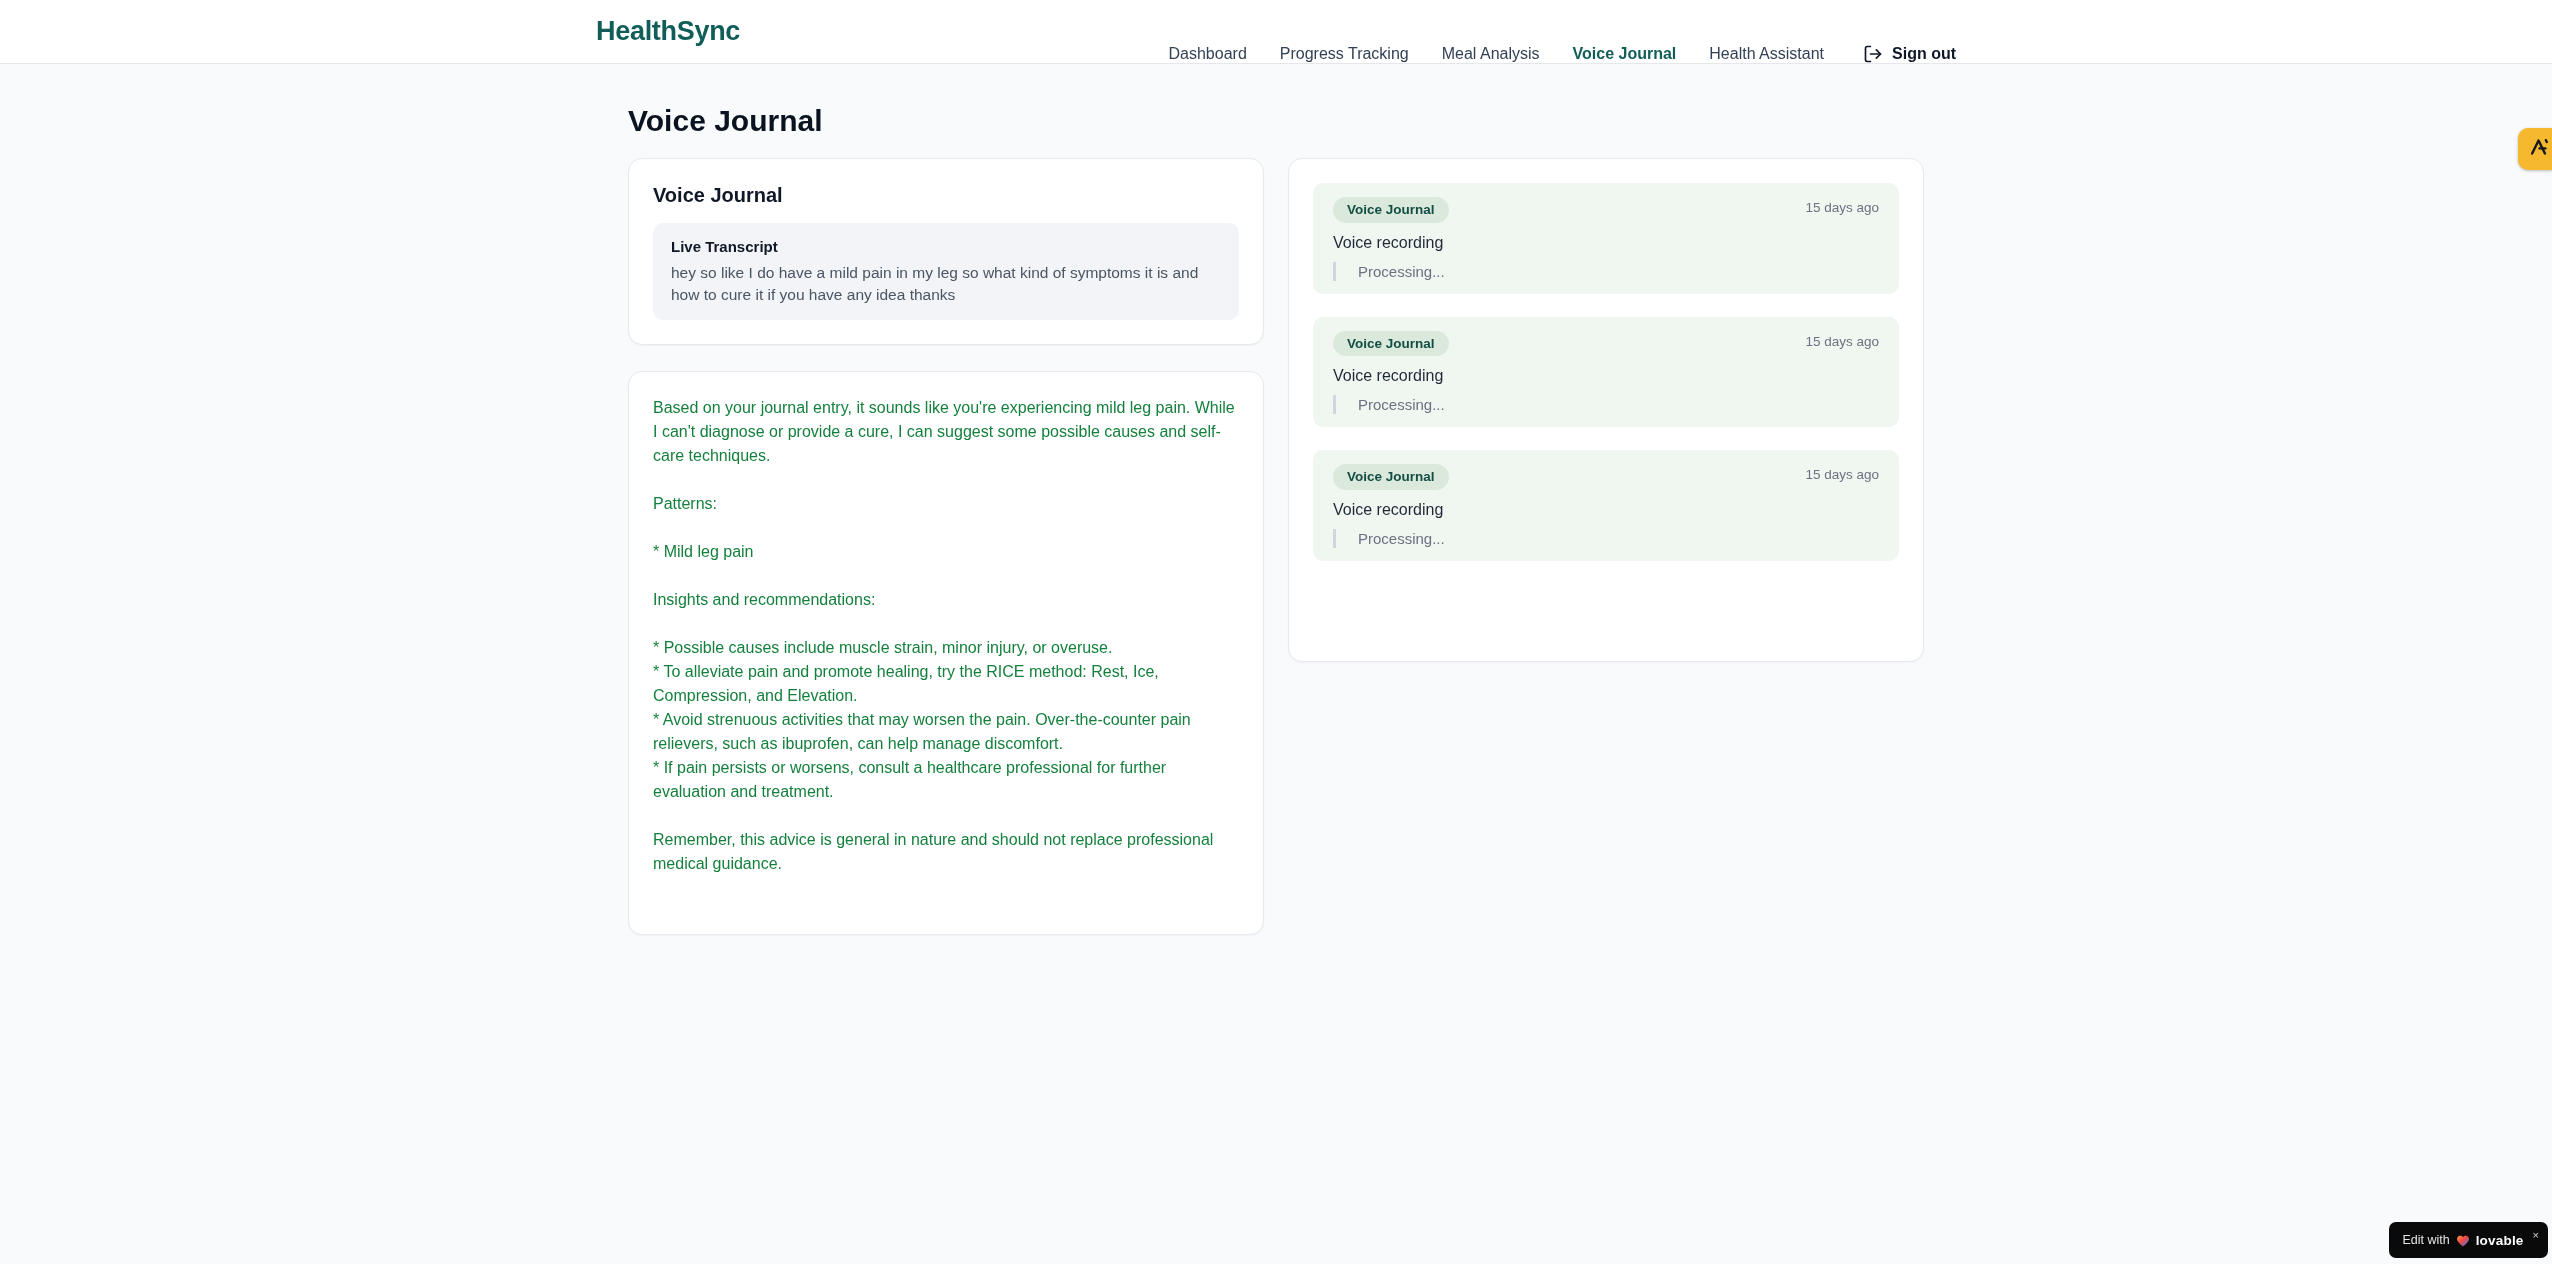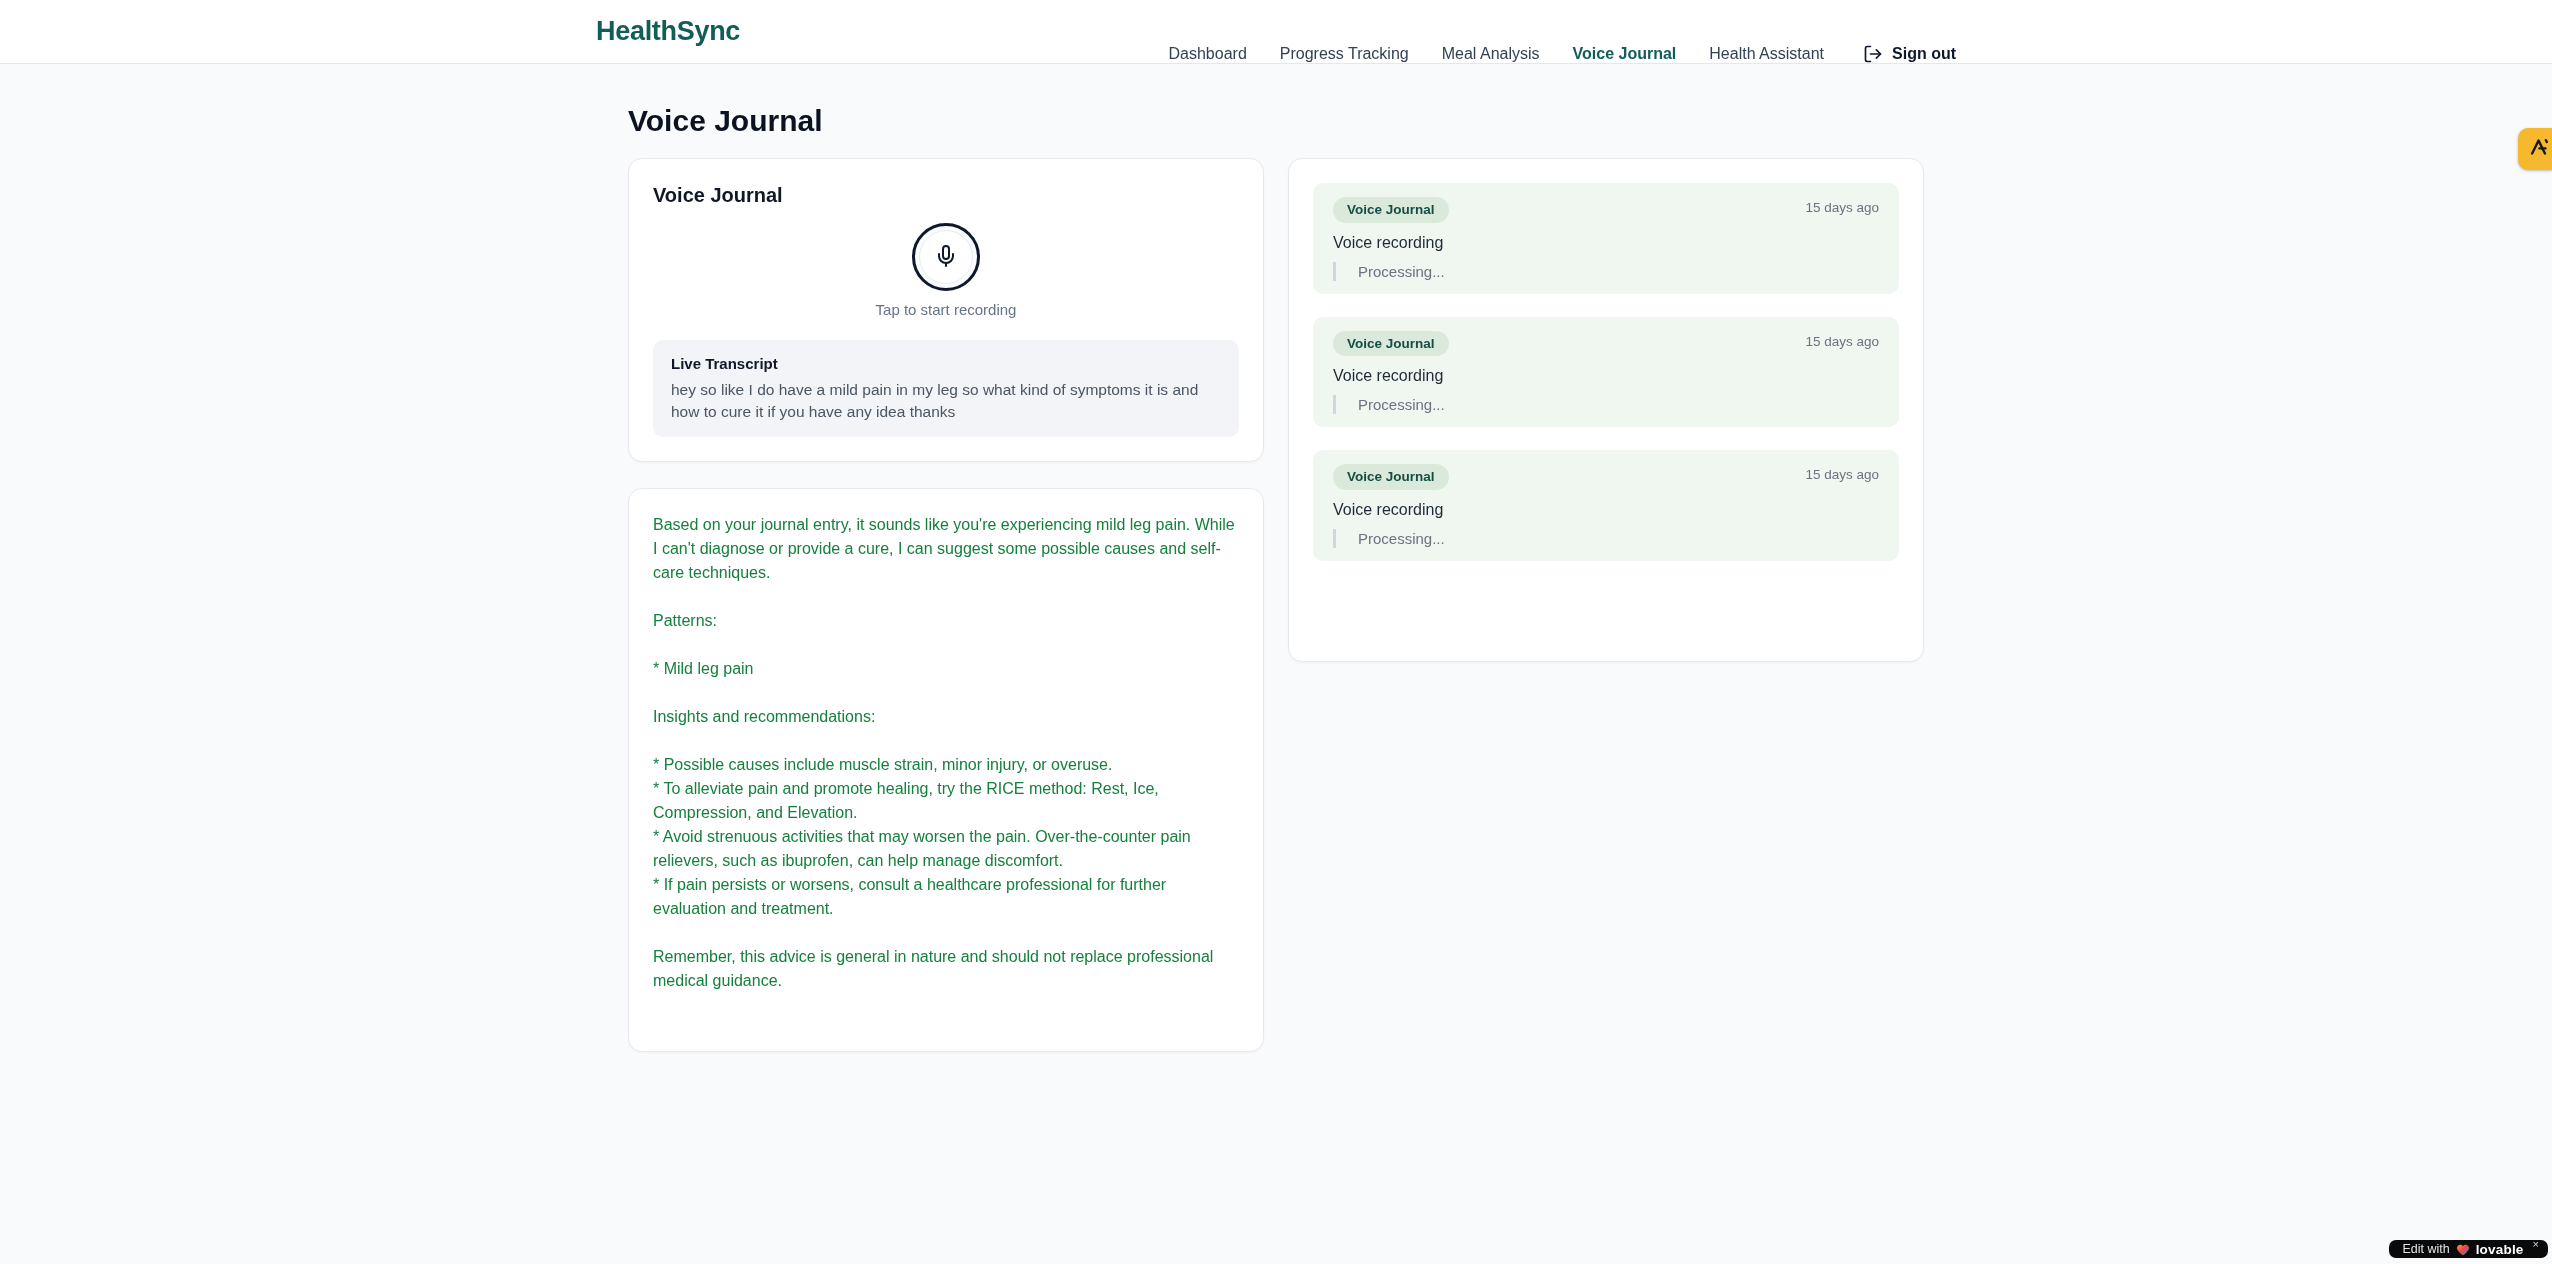--- a/index.html
+++ b/index.html
@@ -95,21 +95,21 @@
 
   
   .ext-badge {
     position: absolute; top: 128px; right: -8px;
     width: 42px; height: 42px; border-radius: 10px;
     background: #f5b82e; display: flex; align-items: center; justify-content: center;
     cursor: pointer; box-shadow: 0 1px 3px rgba(0,0,0,.25);
   }
   .lovable-badge {
     position: absolute; right: 4px; bottom: 6px;
-    height: 18px; background: #0a0a0a; border-radius: 7px;
+    height: 36px; background: #0a0a0a; border-radius: 7px;
     display: flex; align-items: center; gap: 6px;
     padding: 0 9px 0 13px; color: #ffffff; cursor: pointer;
   }
   .lovable-prefix { font-size: 12.5px; color: #e5e5e5; }
   .lovable-brand { font-size: 13.5px; font-weight: 700; letter-spacing: .2px; }
   .lovable-close {
     font-size: 11px; color: #d4d4d4; line-height: 1;
     position: relative; top: -5px; margin-left: 3px;
   }
 </style>
@@ -140,32 +140,20 @@
 </header>
 
 <main class="container">
   <h1 class="page-title">Voice Journal</h1>
 
   <div class="grid">
     <div class="col-left">
 
       <section class="card">
         <h2 class="card-title">Voice Journal</h2>
-        <div class="mic-wrap">
-          <button class="mic-btn">
-            <span>
-              <svg width="24" height="24" viewBox="0 0 24 24" fill="none" stroke="#0f172a" stroke-width="2" stroke-linecap="round" stroke-linejoin="round">
-                <path d="M12 2a3 3 0 0 0-3 3v7a3 3 0 0 0 6 0V5a3 3 0 0 0-3-3z"></path>
-                <path d="M19 10v2a7 7 0 0 1-14 0v-2"></path>
-                <line x1="12" y1="19" x2="12" y2="22"></line>
-              </svg>
-            </span>
-          </button>
-          <div class="tap-hint">Tap to start recording</div>
-        </div>
         <div class="transcript">
           <div class="transcript-label">Live Transcript</div>
           <div class="transcript-text">hey so like I do have a mild pain in my leg so what kind of symptoms it is and how to cure it if you have any idea thanks</div>
         </div>
       </section>
 
       <section class="card card-analysis">
         <div class="analysis-text">Based on your journal entry, it sounds like you're experiencing mild leg pain. While I can't diagnose or provide a cure, I can suggest some possible causes and self-care techniques.
 
 Patterns:

